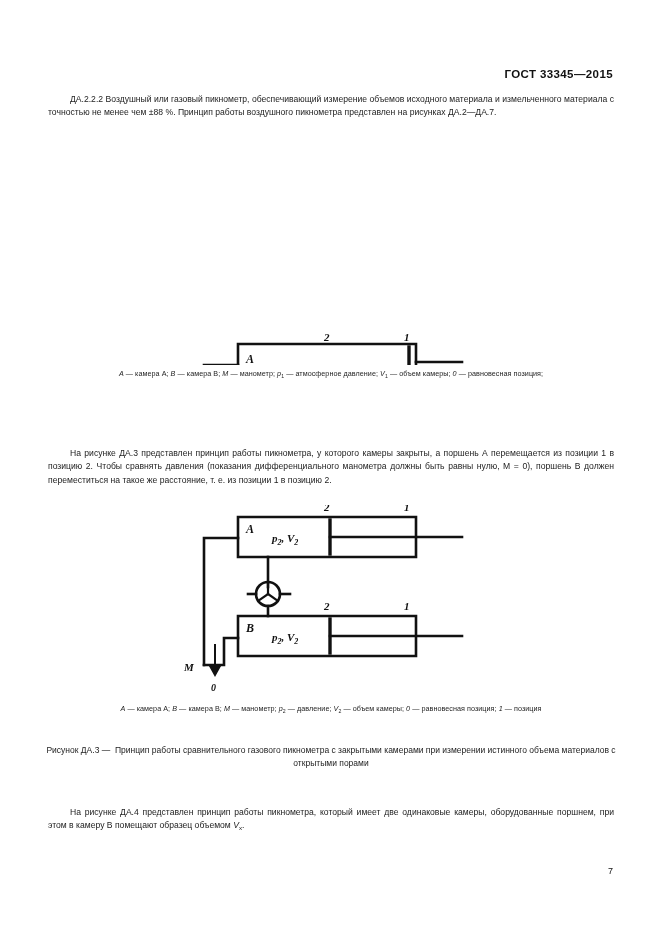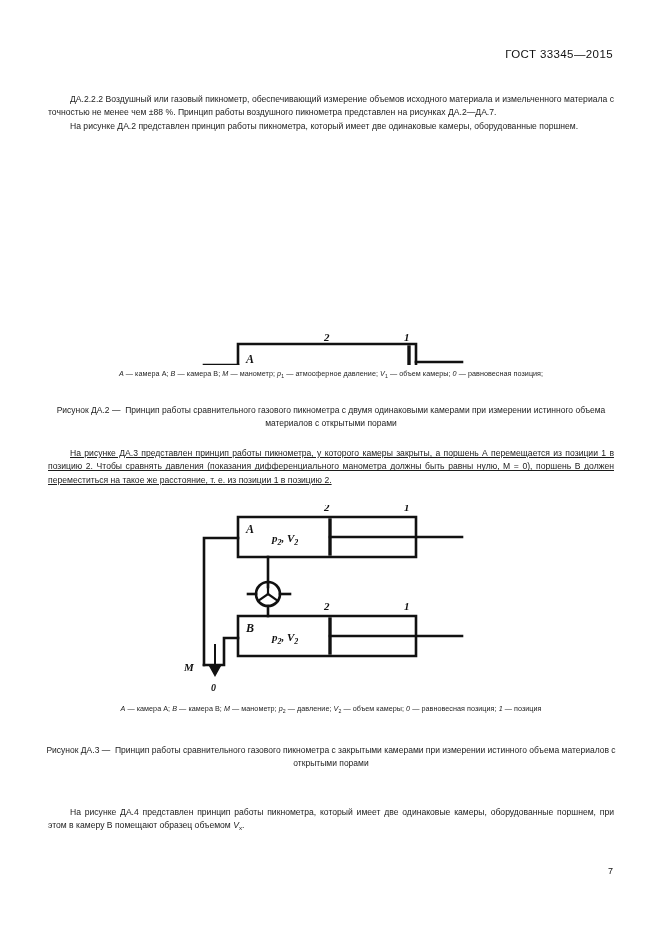--- a/index.html
+++ b/index.html
@@ -8,34 +8,34 @@
     background:#ffffff;
     font-family:"Liberation Sans", sans-serif;
     color:#1a1a1a;
     position:relative;
     overflow:hidden;
   }
   .page{position:absolute;inset:0;}
 
   
   .header{
-    position:absolute;top:48px;right:48px;
-    font-size:11.5px;font-weight:normal;letter-spacing:.4px;
+    position:absolute;top:68px;right:48px;
+    font-size:11.5px;font-weight:bold;letter-spacing:.4px;
     color:#111;
   }
 
   
   .body-text{
     position:absolute;left:48px;width:566px;
     font-size:8.6px;line-height:13.4px;text-align:justify;
     color:#1c1c1c;
   }
   .indent{text-indent:22px;}
   .p1{top:93px;}
-  .p2{top:447px;text-decoration:underline;}
+  .p2{top:447px;}
   .p3{top:806px;}
 
   
   .legend{
     position:absolute;left:40px;width:582px;
     font-size:7.2px;line-height:11px;text-align:center;
     color:#242424;letter-spacing:.05px;
   }
   .legend.l1{top:368px;}
   .legend.l2{top:703px;}
@@ -65,21 +65,20 @@
 </style>
 </head>
 <body>
 
 <div class="page">
 
   <div class="header">ГОСТ 33345—2015</div>
 
   <div class="body-text p1">
     <div class="indent">ДА.2.2.2  Воздушный или газовый пикнометр, обеспечивающий измерение объемов исходного материала и измельченного материала с точностью не менее чем ±88 %. Принцип работы воздушного пикнометра представлен на рисунках ДА.2—ДА.7.</div>
-    <div class="indent">На рисунке ДА.2 представлен принцип работы пикнометра, который имеет две одинаковые камеры, оборудованные поршнем.</div>
   </div>
 
   <div class="diagram d1">
     <svg width="661" height="200" viewBox="0 0 661 200">
       <g fill="none" stroke="#111" stroke-width="2.6" stroke-linecap="square">
 
         <rect x="238" y="182" width="178" height="0"></rect>
         <path d="M238,182 L416,182 L416,222 L238,222 Z" transform="translate(0,-3)"></path>
 
         <path d="M416,200 L462,200" transform="translate(0,-3)"></path>
@@ -128,25 +127,20 @@
       <text class="lbl" x="211" y="356" font-size="10" font-weight="bold" fill="#111">0</text>
     </svg>
   </div>
 
   <div class="legend l1">
     <div>
       <i class="v">A</i> —  камера А; <i class="v">B</i> —  камера В; <i class="v">M</i> —  манометр; <i class="v">p</i><sub>1</sub> —  атмосферное давление; <i class="v">V</i><sub>1</sub> —  объем камеры; <i class="v">0</i> —  равновесная позиция;
     </div>
   </div>
 
-  <div class="fig-caption c1">
-    <span>Рисунок ДА.2</span>
-    <span>—</span>&nbsp;
-    <span>Принцип работы сравнительного газового пикнометра с двумя одинаковыми камерами при измерении истинного объема материалов с открытыми порами</span>
-  </div>
 
   <div class="body-text p2">
     <div class="indent">На рисунке ДА.3 представлен принцип работы пикнометра, у которого камеры закрыты, а поршень А перемещается из позиции 1 в позицию 2. Чтобы сравнять давления (показания дифференциального манометра должны быть равны нулю, М = 0), поршень В должен переместиться на такое же расстояние, т. е. из позиции 1 в позицию 2.</div>
   </div>
 
   <div class="diagram d2">
     <svg width="661" height="195" viewBox="0 0 661 195">
       <g fill="none" stroke="#111" stroke-width="2.6" stroke-linecap="square">
 
         <path d="M238,12 L416,12 L416,52 L238,52 Z"></path>

